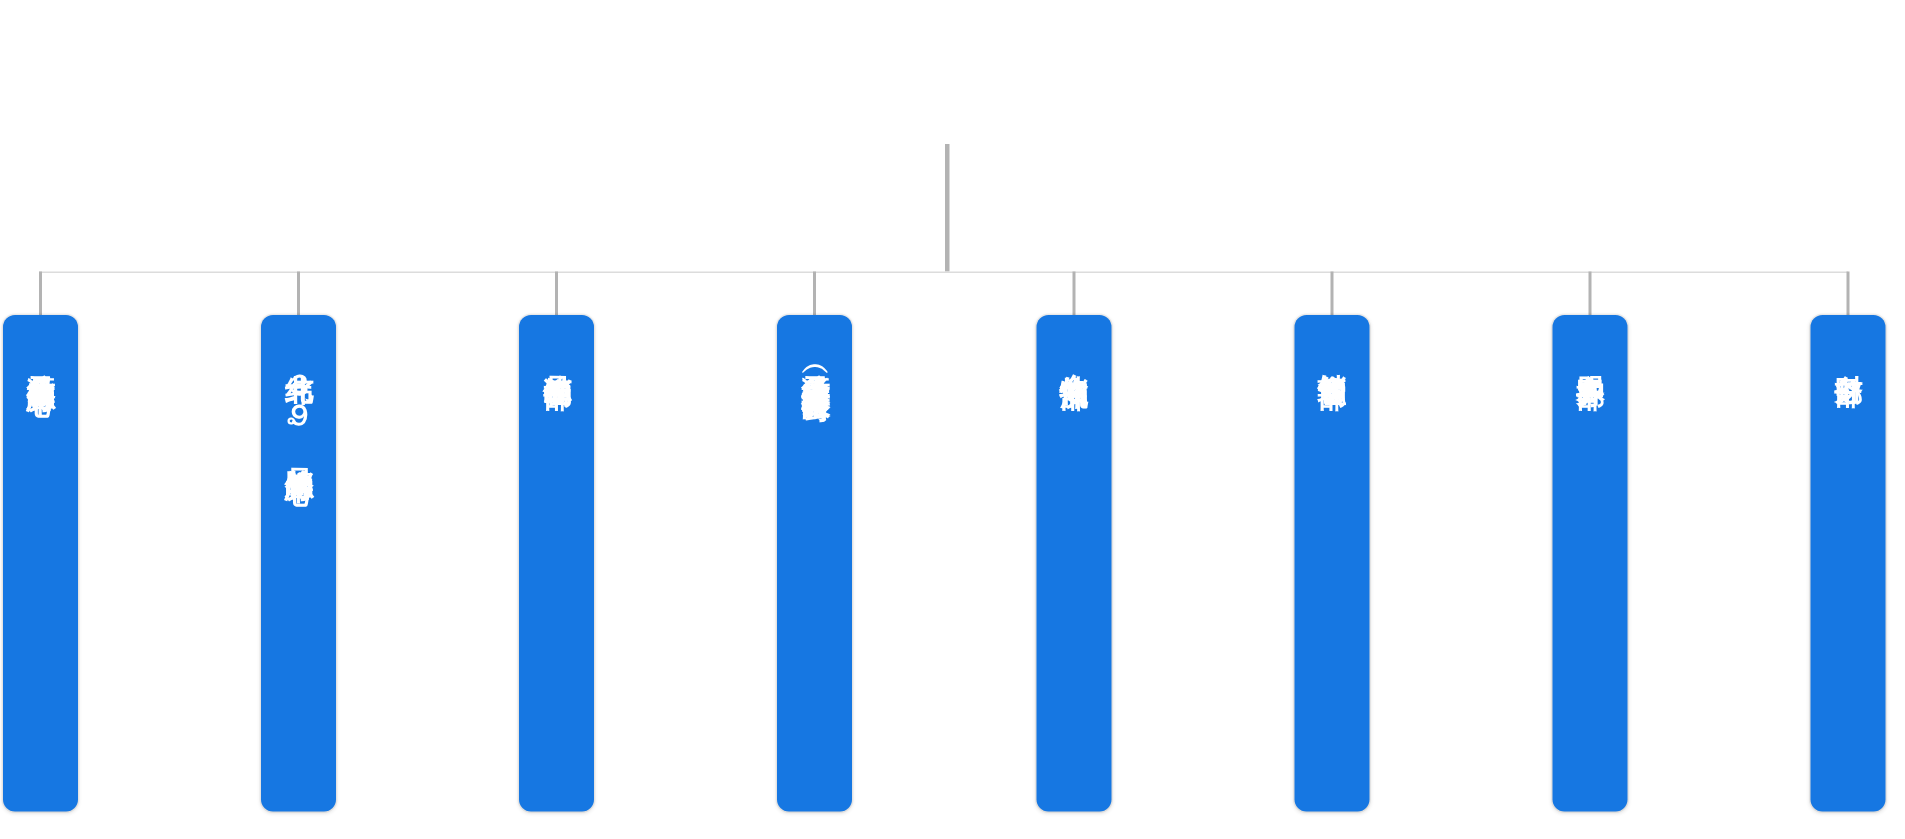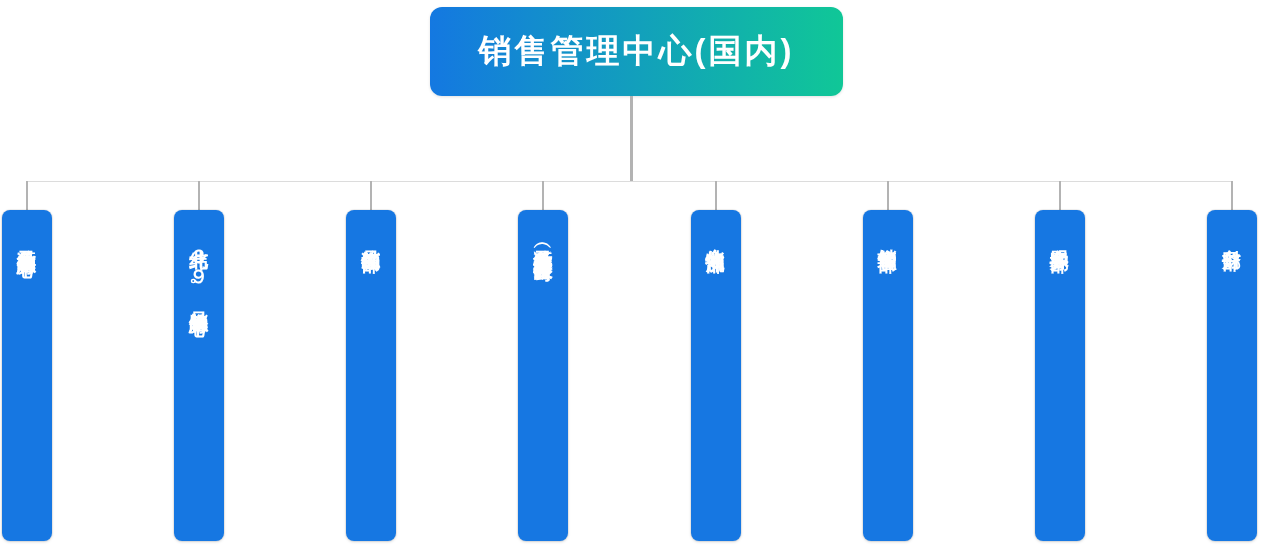--- a/index.html
+++ b/index.html
@@ -89,23 +89,20 @@
     font-weight: bold;
     letter-spacing: 1px;
     line-height: 1;
   }
 </style>
 </head>
 <body>
 
 <div class="canvas">
 
-  <div class="root-node">
-    <span>销售管理中心(国内)</span>
-  </div>
 
   <div class="drop-line"></div>
   <div class="h-line"></div>
 
   <div class="dept-row">
       <div class="dept-wrap">
       <div class="stub"></div>
       <div class="dept-box">
         <span class="dept-label">獐子岛品牌销售分中心</span>
       </div>

